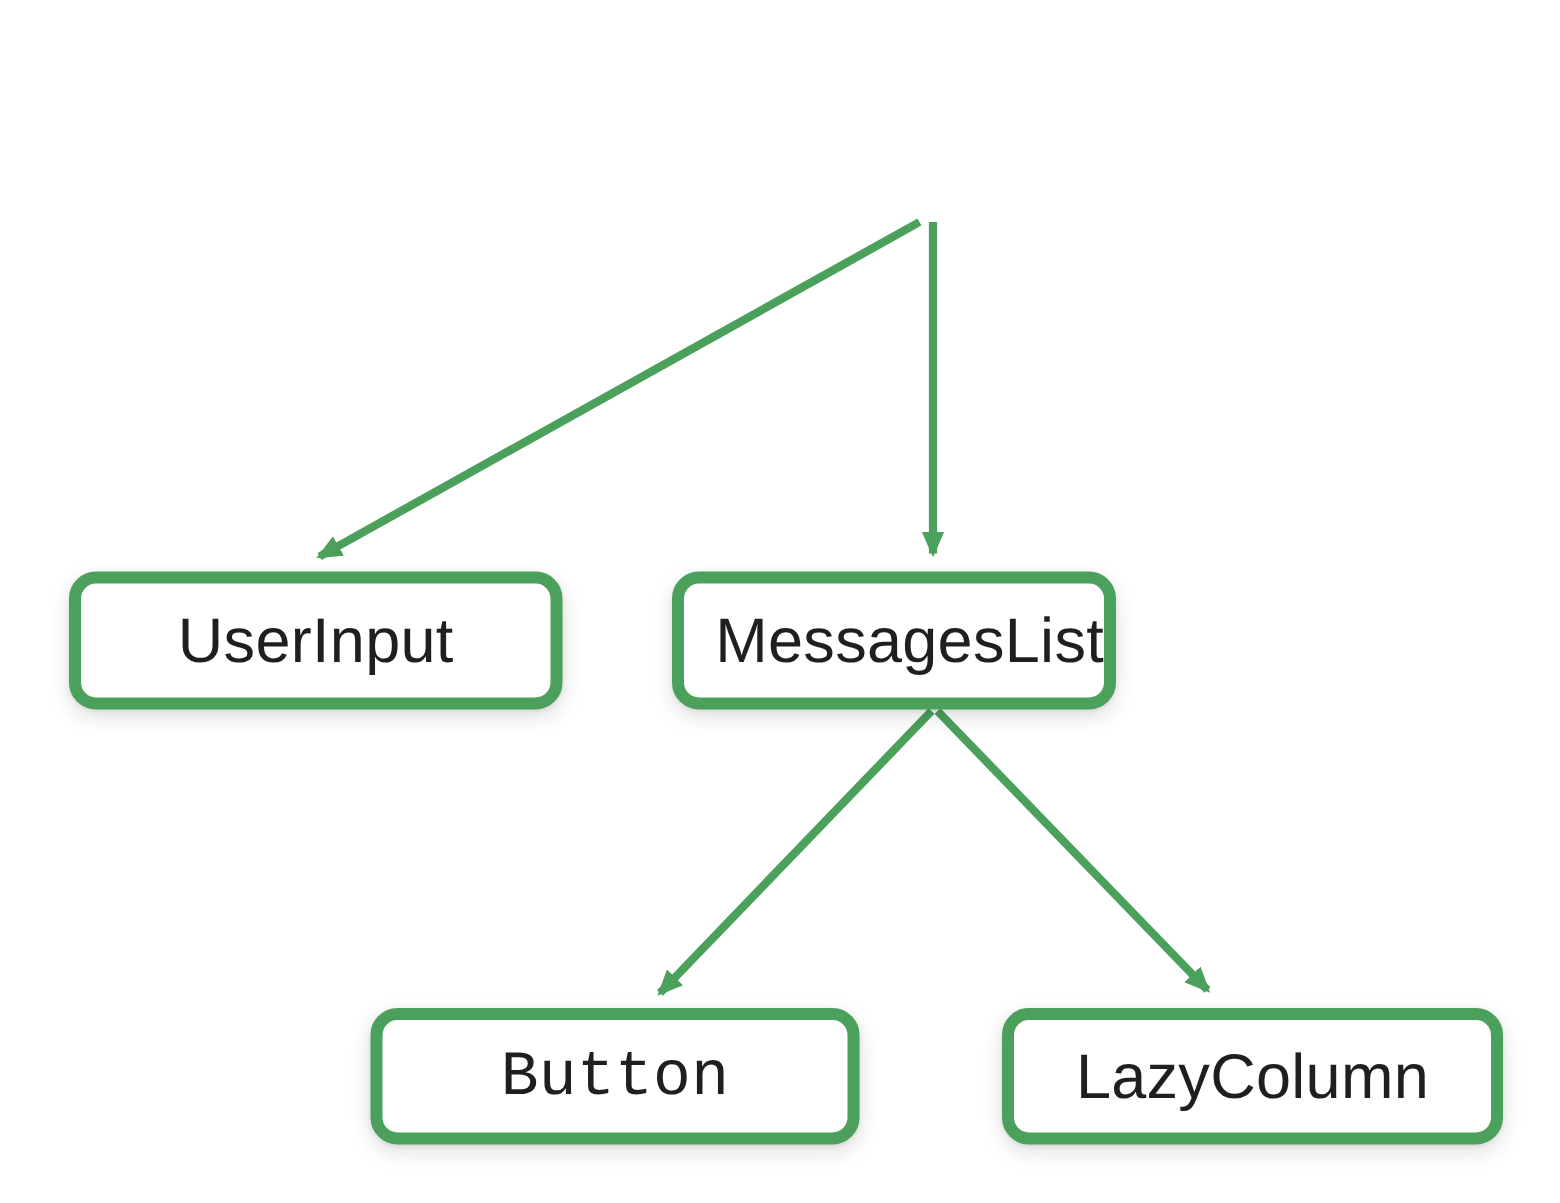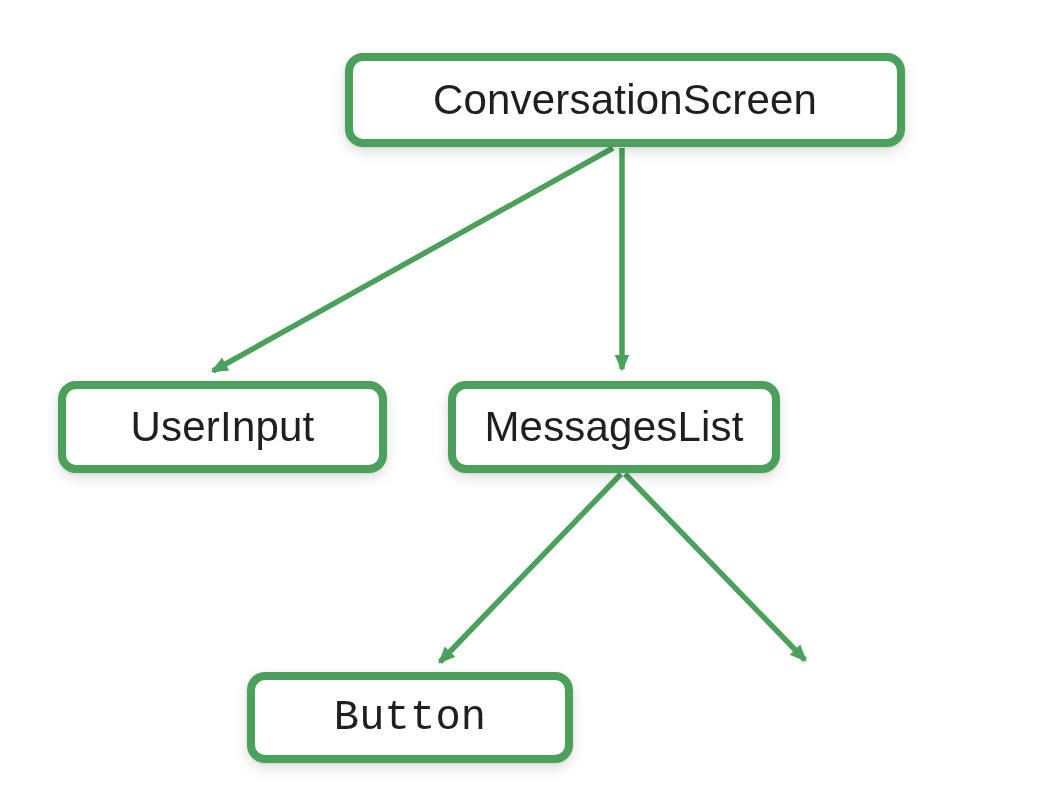--- a/index.html
+++ b/index.html
@@ -39,52 +39,52 @@
     border-radius: 18px;
     box-shadow: 0 5px 14px rgba(0,0,0,0.13), 0 1px 3px rgba(0,0,0,0.08);
   }
   .node-label {
     color: var(--ink);
     font-size: 42px;
     letter-spacing: 0.2px;
     white-space: nowrap;
   }
   #node-root          { left: 345px; top: 53px;  width: 560px; height: 94px; }
-  #node-user-input    { left: 58px;  top: 381px; width: 329px; height: 92px; justify-content: center; }
-  #node-messages-list { left: 448px; top: 381px; width: 332px; height: 92px; }
+  #node-user-input    { left: 46px;  top: 381px; width: 329px; height: 92px; justify-content: center; }
+  #node-messages-list { left: 448px; top: 381px; width: 296px; height: 92px; justify-content: flex-end; }
   #node-button        { left: 247px; top: 672px; width: 326px; height: 91px; font-family: Liberation Mono, monospace; }
   #node-lazy-column   { left: 668px; top: 672px; width: 334px; height: 91px; }
 </style>
 </head>
 <body>
 
 <div class="canvas">
 
   <svg class="edges-layer" viewBox="0 0 1040 802" xmlns="http://www.w3.org/2000/svg">
     <defs>
       <marker id="arrowhead" viewBox="0 0 10 10" refX="8.5" refY="5" markerWidth="17" markerHeight="17" markerUnits="userSpaceOnUse" orient="auto-start-reverse">
         <path d="M 0 0.6 L 10 5 L 0 9.4 z" fill="var(--accent)"></path>
       </marker>
     </defs>
     <line x1="613" y1="148" x2="213" y2="371" marker-end="url(#arrowhead)"></line>
     <line x1="622" y1="148" x2="622" y2="369" marker-end="url(#arrowhead)"></line>
     <line x1="621" y1="474" x2="440" y2="662" marker-end="url(#arrowhead)"></line>
     <line x1="625" y1="474" x2="805" y2="660" marker-end="url(#arrowhead)"></line>
   </svg>
 
-  <div class="node" id="node-root">
-    <span class="node-label">ConversationScreen</span>
-  </div>
 
   <div class="node" id="node-user-input">
     <span class="node-label">UserInput</span>
   </div>
 
   <div class="node" id="node-messages-list">
     <span class="node-label">MessagesList</span>
   </div>
 
   <div class="node" id="node-button">
     <span class="node-label">Button</span>
   </div>
 
+  <div class="node" id="node-lazy-column">
+    <span class="node-label">LazyColumn</span>
+  </div>
 
 </div>
 
 </body></html>

